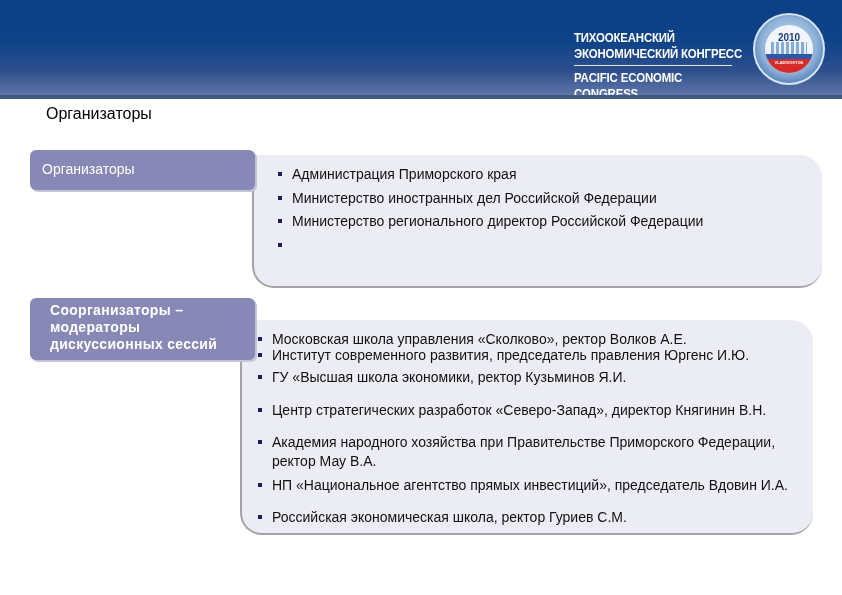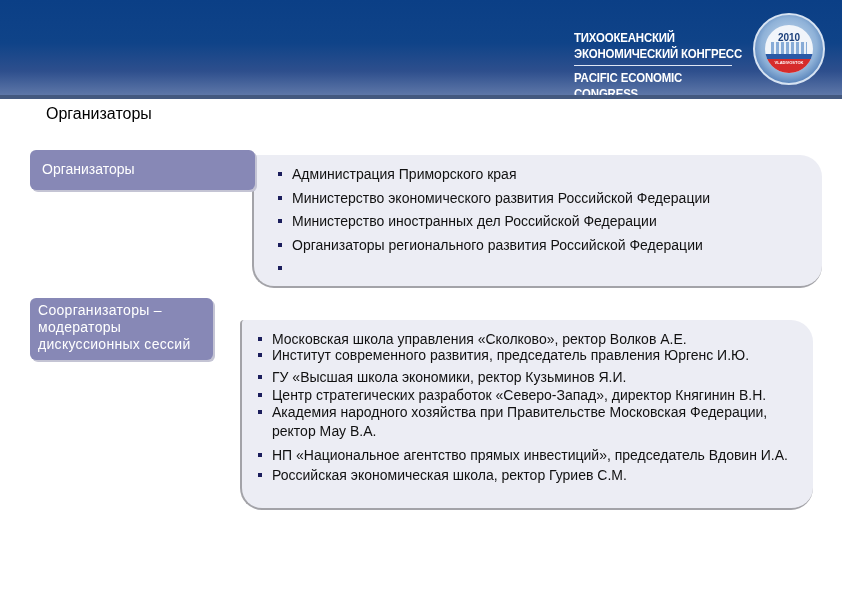--- a/index.html
+++ b/index.html
@@ -50,28 +50,28 @@
   }
   .page-title {
     position: absolute; left: 46px; top: 105px; font-size: 16px; color: #000;
   }
   .label-box {
     position: absolute; background: #8788b6; color: #fff; border-radius: 6px;
     box-shadow: 2px 2px 0 #c4c4d4;
     font-size: 14px; line-height: 16px; padding: 10px 12px; box-sizing: border-box;
   }
   .label-box.lb1 { left: 30px; top: 150px; width: 225px; height: 40px; padding-top: 11px; }
-  .label-box.lb2 { left: 30px; top: 298px; width: 183px; height: 62px; padding: 4px 8px; letter-spacing: 0.3px; line-height: 17px; }
+  .label-box.lb2 { left: 30px; top: 298px; width: 225px; height: 62px; padding: 4px 20px; letter-spacing: 0.3px; line-height: 17px; font-weight: bold; }
   .panel {
     position: absolute; background: #ecedf4; border-radius: 22px 22px 22px 22px;
     border-left: 2px solid #a3a3a8; border-bottom: 2px solid #a3a3a8;
     box-sizing: border-box;
   }
   .panel.p1 { left: 252px; top: 155px; width: 570px; height: 133px; border-top-left-radius: 4px; }
-  .panel.p2 { left: 240px; top: 320px; width: 573px; height: 190px; border-top-left-radius: 4px; }
+  .panel.p2 { left: 240px; top: 320px; width: 573px; height: 215px; border-top-left-radius: 4px; }
   ul.items { list-style: none; margin: 0; padding: 0; position: absolute; }
   ul.items li {
     position: relative; padding-left: 14px; font-size: 14px; color: #111; white-space: nowrap;
   }
   ul.items li .bullet {
     position: absolute; left: 0; top: 5px; width: 4px; height: 4px; background: #1b1e5c;
   }
   .p1 ul.items { left: 24px; top: 12px; }
   .p1 ul.items li { height: 23.5px; line-height: 14px; }
   .p2 ul.items { left: 16px; top: 12px; }
@@ -99,32 +99,31 @@
     </div>
   </div>
 </div>
 <div class="header-strip"></div>
 
 <div class="page-title">Организаторы</div>
 
 <div class="panel p1">
   <ul class="items">
     <li><span class="bullet"></span><span>Администрация Приморского края</span></li>
-    <li><span class="bullet"></span><span>Министерство экономического развития Российской Федерации</span></li>
     <li><span class="bullet"></span><span>Министерство иностранных дел Российской Федерации</span></li>
-    <li><span class="bullet"></span><span>Организаторы регионального развития Российской Федерации</span></li>
+    <li><span class="bullet"></span><span>Министерство регионального директор Российской Федерации</span></li>
     <li><span class="bullet"></span></li>
   </ul>
 </div>
 <div class="label-box lb1">Организаторы</div>
 
 <div class="panel p2">
   <ul class="items">
     <li class="tight" style="margin-bottom:2px"><span class="bullet"></span><span>Московская школа управления «Сколково», ректор Волков А.Е.</span></li>
     <li class="tight" style="margin-bottom:8px"><span class="bullet"></span><span>Институт современного развития, председатель правления Юргенс И.Ю.</span></li>
-    <li style="margin-bottom:4px"><span class="bullet"></span><span>ГУ «Высшая школа экономики, ректор  Кузьминов Я.И.</span></li>
-    <li style="margin-bottom:1px"><span class="bullet"></span><span>Центр стратегических разработок «Северо-Запад», директор Княгинин В.Н.</span></li>
-    <li class="wrap" style="margin-bottom:7px; line-height:19px"><span class="bullet" style="top:7px"></span><span>Академия народного хозяйства при Правительстве Московская Федерации, ректор Мау В.А.</span></li>
-    <li style="margin-bottom:6px"><span class="bullet"></span><span>НП «Национальное агентство прямых инвестиций», председатель Вдовин И.А.</span></li>
+    <li style="margin-bottom:19px"><span class="bullet"></span><span>ГУ «Высшая школа экономики, ректор  Кузьминов Я.И.</span></li>
+    <li style="margin-bottom:16px"><span class="bullet"></span><span>Центр стратегических разработок «Северо-Запад», директор Княгинин В.Н.</span></li>
+    <li class="wrap" style="margin-bottom:7px; line-height:19px"><span class="bullet" style="top:7px"></span><span>Академия народного хозяйства при Правительстве Приморского Федерации, ректор Мау В.А.</span></li>
+    <li style="margin-bottom:18px"><span class="bullet"></span><span>НП «Национальное агентство прямых инвестиций», председатель Вдовин И.А.</span></li>
     <li><span class="bullet"></span><span>Российская экономическая школа, ректор Гуриев С.М.</span></li>
   </ul>
 </div>
 <div class="label-box lb2">Соорганизаторы – модераторы дискуссионных сессий</div>
 
 </body></html>

